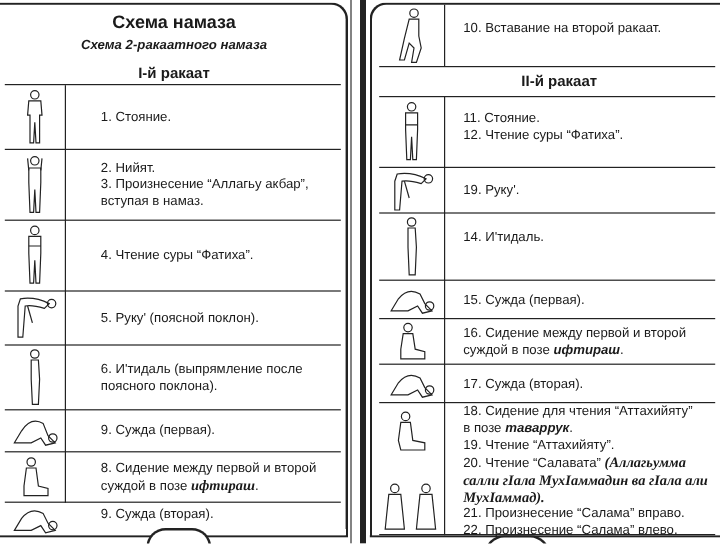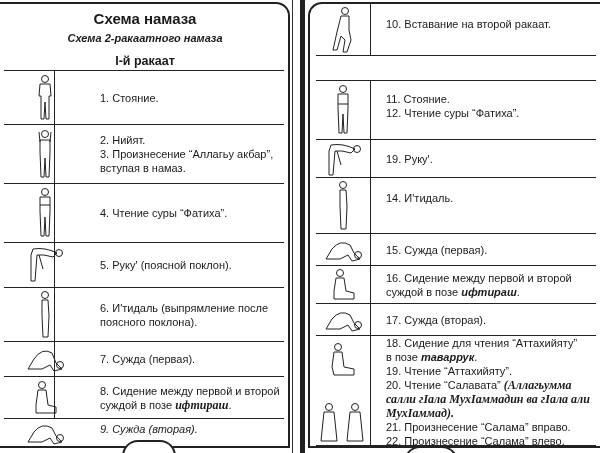--- a/index.html
+++ b/index.html
@@ -7,21 +7,21 @@
     width: 600px; height: 453px; overflow: hidden;
     background: #ffffff;
     font-family: "Liberation Sans", sans-serif;
     color: #1a1a1a;
     position: relative;
   }
   .page {
     position: absolute; top: 0; height: 453px; box-sizing: border-box;
     background: #fff;
   }
-  .page-left { left: 0; width: 292px; padding-left: 16px; }
+  .page-left { left: 0; width: 292px; }
   .page-right { left: 306px; width: 294px; }
   .frame-left {
     position: absolute; left: -4px; top: 2px; width: 294px; height: 446px;
     border: 2px solid #222; border-left: none; border-radius: 0 14px 0 0;
     box-sizing: border-box;
   }
   .frame-right {
     position: absolute; left: 2px; top: 2px; width: 296px; height: 446px;
     border: 2px solid #222; border-right: none; border-radius: 14px 0 0 0;
     box-sizing: border-box;
@@ -132,21 +132,21 @@
   </div>
 
   <div class="row">
     <div class="cell-fig" style="left:4px;top:342px;width:50px;height:34px;">
       <svg width="42" height="28" viewBox="0 0 42 28" fill="none" stroke="#222" stroke-width="1">
         <path d="M4 24 L10 14 Q18 2 28 8 L32 18 L38 24 L30 26 L26 20 L18 24 Z"></path>
           <circle cx="36" cy="20" r="3.5"></circle>
       </svg>
     </div>
     <div class="cell-text" style="left:84px;top:342px;width:200px;height:34px;">
-      <span>7. Сужда  (первая).</span>
+      <span>9. Сужда  (первая).</span>
     </div>
   </div>
 
   <div class="row">
     <div class="cell-fig" style="left:4px;top:377px;width:50px;height:41px;">
       <svg width="30" height="38" viewBox="0 0 30 38" fill="none" stroke="#222" stroke-width="1">
         <circle cx="12" cy="6" r="3.5"></circle>
           <path d="M8 11 L16 11 L18 26 L26 28 L26 34 L6 34 L6 26 Z"></path>
       </svg>
     </div>
@@ -156,37 +156,38 @@
     </div>
   </div>
 
   <div class="row">
     <div class="cell-fig" style="left:4px;top:419px;width:50px;height:28px;">
       <svg width="42" height="26" viewBox="0 0 42 26" fill="none" stroke="#222" stroke-width="1">
         <path d="M4 22 L10 12 Q18 2 28 8 L32 16 L38 22 L30 24 L26 18 L18 22 Z"></path>
           <circle cx="36" cy="18" r="3.5"></circle>
       </svg>
     </div>
-    <div class="cell-text" style="left:84px;top:419px;width:200px;height:20px;font-style:italic;">
+    <div class="cell-text" style="left:84px;top:419px;width:200px;height:20px;">
       <span>9. Сужда (вторая).</span>
     </div>
   </div>
   <div class="notch" style="left:122px;top:440px;"></div>
 </div>
 
 <div class="spine-left"></div>
 <div class="spine-right"></div>
 
 <div class="page page-right">
   <div class="frame-right"></div>
 
   <div class="vline" style="left:64px;top:4px;height:51px;"></div>
   <div class="vline" style="left:64px;top:80px;height:366px;"></div>
 
   <div class="hline" style="left:10px;top:55px;width:280px;"></div>
+  <div class="rakaat-hdr" style="left:60px;width:200px;top:61px;">II-й ракаат</div>
   <div class="hline" style="left:10px;top:80px;width:280px;"></div>
   <div class="hline" style="left:10px;top:139px;width:280px;"></div>
   <div class="hline" style="left:10px;top:177px;width:280px;"></div>
   <div class="hline" style="left:10px;top:233px;width:280px;"></div>
   <div class="hline" style="left:10px;top:265px;width:280px;"></div>
   <div class="hline" style="left:10px;top:303px;width:280px;"></div>
   <div class="hline" style="left:10px;top:335px;width:280px;"></div>
   <div class="hline" style="left:10px;top:445px;width:280px;"></div>
 
   <div class="row">

